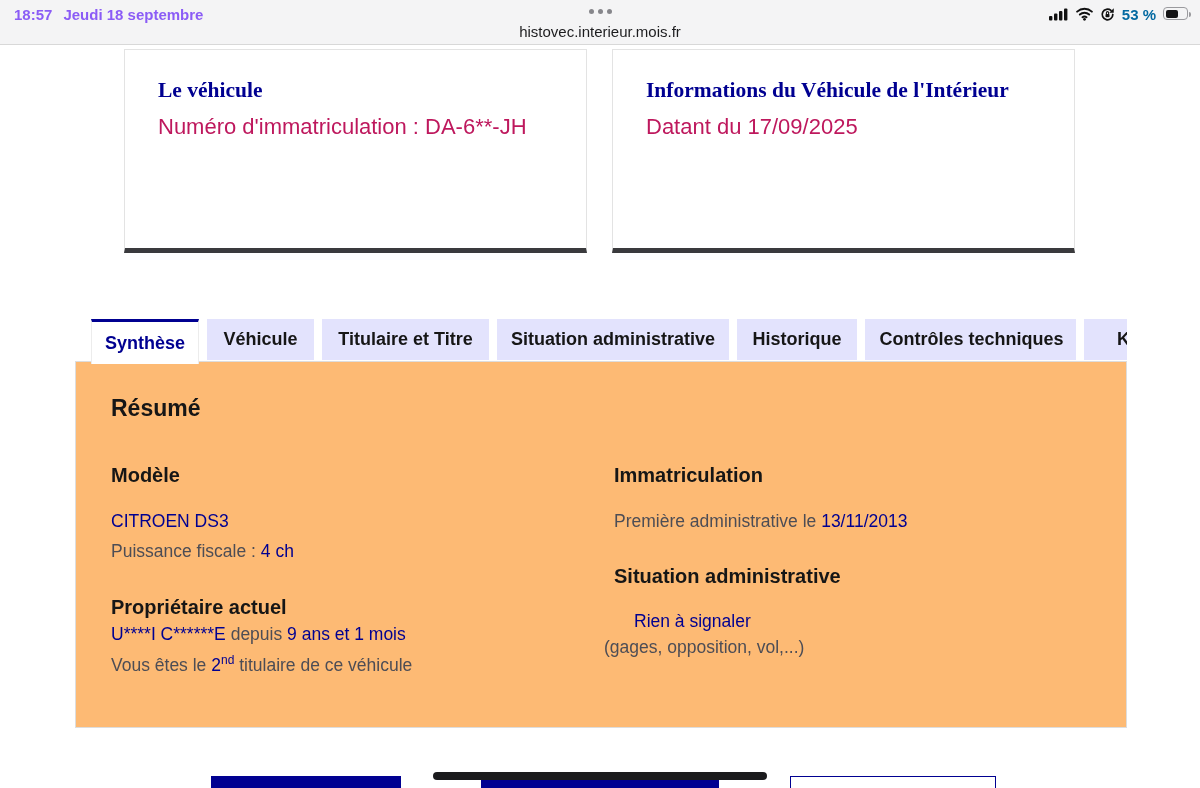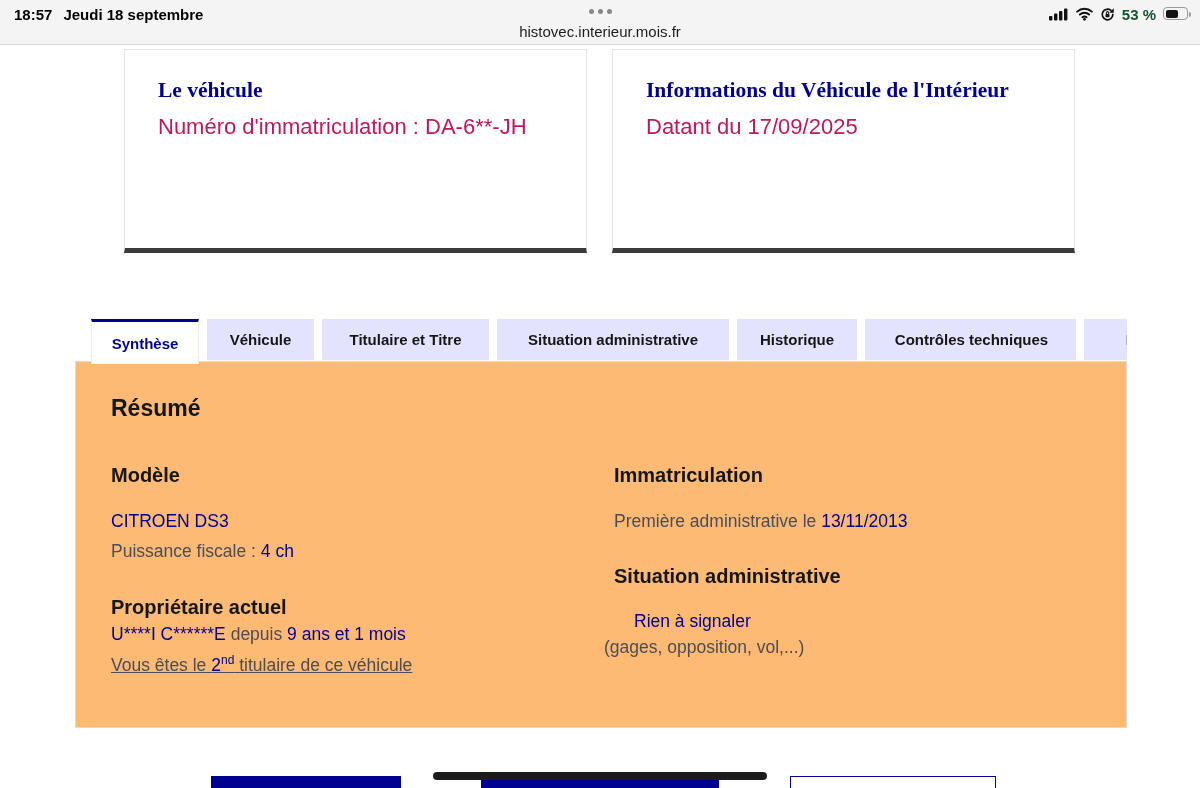--- a/index.html
+++ b/index.html
@@ -7,46 +7,46 @@
     width:1200px;height:788px;overflow:hidden;position:relative;
     background:#ffffff;
     font-family:"Liberation Sans", sans-serif;
     -webkit-font-smoothing:antialiased;
   }
   
   .statusbar{
     position:absolute;left:0;top:0;width:1200px;height:45px;
     background:#f4f4f5;border-bottom:1px solid #d8d8d8;box-sizing:border-box;
   }
-  .sb-left{position:absolute;left:14px;top:6px;font-size:15px;font-weight:600;color:#000000;}
+  .sb-left{position:absolute;left:14px;top:6px;font-size:15px;font-weight:600;color:#8b5cf6;}
   .sb-left .date{margin-left:11px;font-weight:600;}
   .sb-center{position:absolute;left:0;top:0;width:1200px;text-align:center;}
   .dots{position:absolute;left:0;right:0;top:9px;display:flex;justify-content:center;gap:4px;}
   .dots i{width:5px;height:5px;border-radius:50%;background:#86868b;display:block;}
   .url{position:absolute;left:0;right:0;top:23px;font-size:15px;color:#1c1c1e;}
   .sb-right{position:absolute;right:12px;top:0;height:45px;display:flex;align-items:flex-start;gap:7px;padding-top:7px;}
-  .sb-right .pct{font-size:15px;font-weight:600;color:#14532d;line-height:15px;margin-top:0px;}
+  .sb-right .pct{font-size:15px;font-weight:600;color:#0369a1;line-height:15px;margin-top:0px;}
   .battery{position:relative;width:25px;height:13px;border:1px solid #9a9a9e;border-radius:4px;box-sizing:border-box;margin-top:0px;}
   .battery .fill{position:absolute;left:1.5px;top:1.5px;bottom:1.5px;width:53%;background:#141416;border-radius:2px;}
   .battery .nub{position:absolute;right:-4px;top:3.5px;width:2.5px;height:5px;background:#9a9a9e;border-radius:0 2px 2px 0;}
   
   .card{
     position:absolute;top:49px;width:463px;height:204px;background:#fff;
     border:1px solid #e3e3e3;border-bottom:5px solid #3a3a3d;box-sizing:border-box;
     padding:26px 33px 0 33px;
   }
   .card.c1{left:124px;} .card.c2{left:612px;}
   .card h3{margin:0;font-size:21.5px;line-height:29px;font-weight:700;color:#000091;font-family:Liberation Serif, serif;}
   .card p{margin:9px 0 0 0;font-size:22px;color:#be185d;}
   
   .tabs-clip{position:absolute;left:75px;top:319px;width:1052px;height:46px;overflow:hidden;z-index:2;}
   .tabs{display:flex;gap:8px;margin-left:16px;align-items:flex-start;}
   .tab{
     flex:none;height:41px;border:none;background:#e3e3fd;color:#161616;
-    font-family:"Liberation Sans",sans-serif;font-size:15px;font-weight:700;
+    font-family:"Liberation Sans",sans-serif;font-size:18px;font-weight:700;
     display:flex;align-items:center;justify-content:center;box-sizing:border-box;cursor:pointer;
     white-space:nowrap;overflow:hidden;
   }
   .tab.w1{width:108px;} .tab.w2{width:107px;} .tab.w3{width:167px;} .tab.w4{width:232px;}
   .tab.w5{width:120px;} .tab.w6{width:211px;padding-left:8px;} .tab.w7{width:170px;}
   .tab.active{
     background:#ffffff;color:#000091;height:45px;
     border-top:3px solid #000091;border-left:1px solid #ececec;border-right:1px solid #ececec;
   }
   
@@ -59,21 +59,21 @@
   .panel .line{position:absolute;margin:0;font-size:17.5px;color:#4d4d55;line-height:22px;}
   .blue{color:#000091;}
   a.link{color:#000091;text-decoration:none;}
   sup.ord{font-size:12px;color:#000091;}
   
   .p-modele-h{left:35px;top:102px;}
   .p-model{left:35px;top:148px;}
   .p-puiss{left:35px;top:178px;}
   .p-prop-h{left:35px;top:234px;}
   .p-owner{left:35px;top:261px;}
-  .p-vous{left:35px;top:287px;text-decoration:underline;}
+  .p-vous{left:35px;top:287px;}
   .p-imm-h{left:538px;top:102px;}
   .p-prem{left:538px;top:148px;}
   .p-sit-h{left:538px;top:203px;}
   .p-rien{left:558px;top:248px;}
   .p-gages{left:528px;top:274px;}
   
   .bbtn{position:absolute;top:776px;height:40px;border:none;cursor:pointer;}
   .bbtn.blue1{left:211px;width:190px;background:#000091;}
   .bbtn.blue2{left:481px;width:238px;background:#000091;}
   .bbtn.outline{left:790px;width:206px;background:#ffffff;border:1px solid #000091;box-sizing:border-box;}

